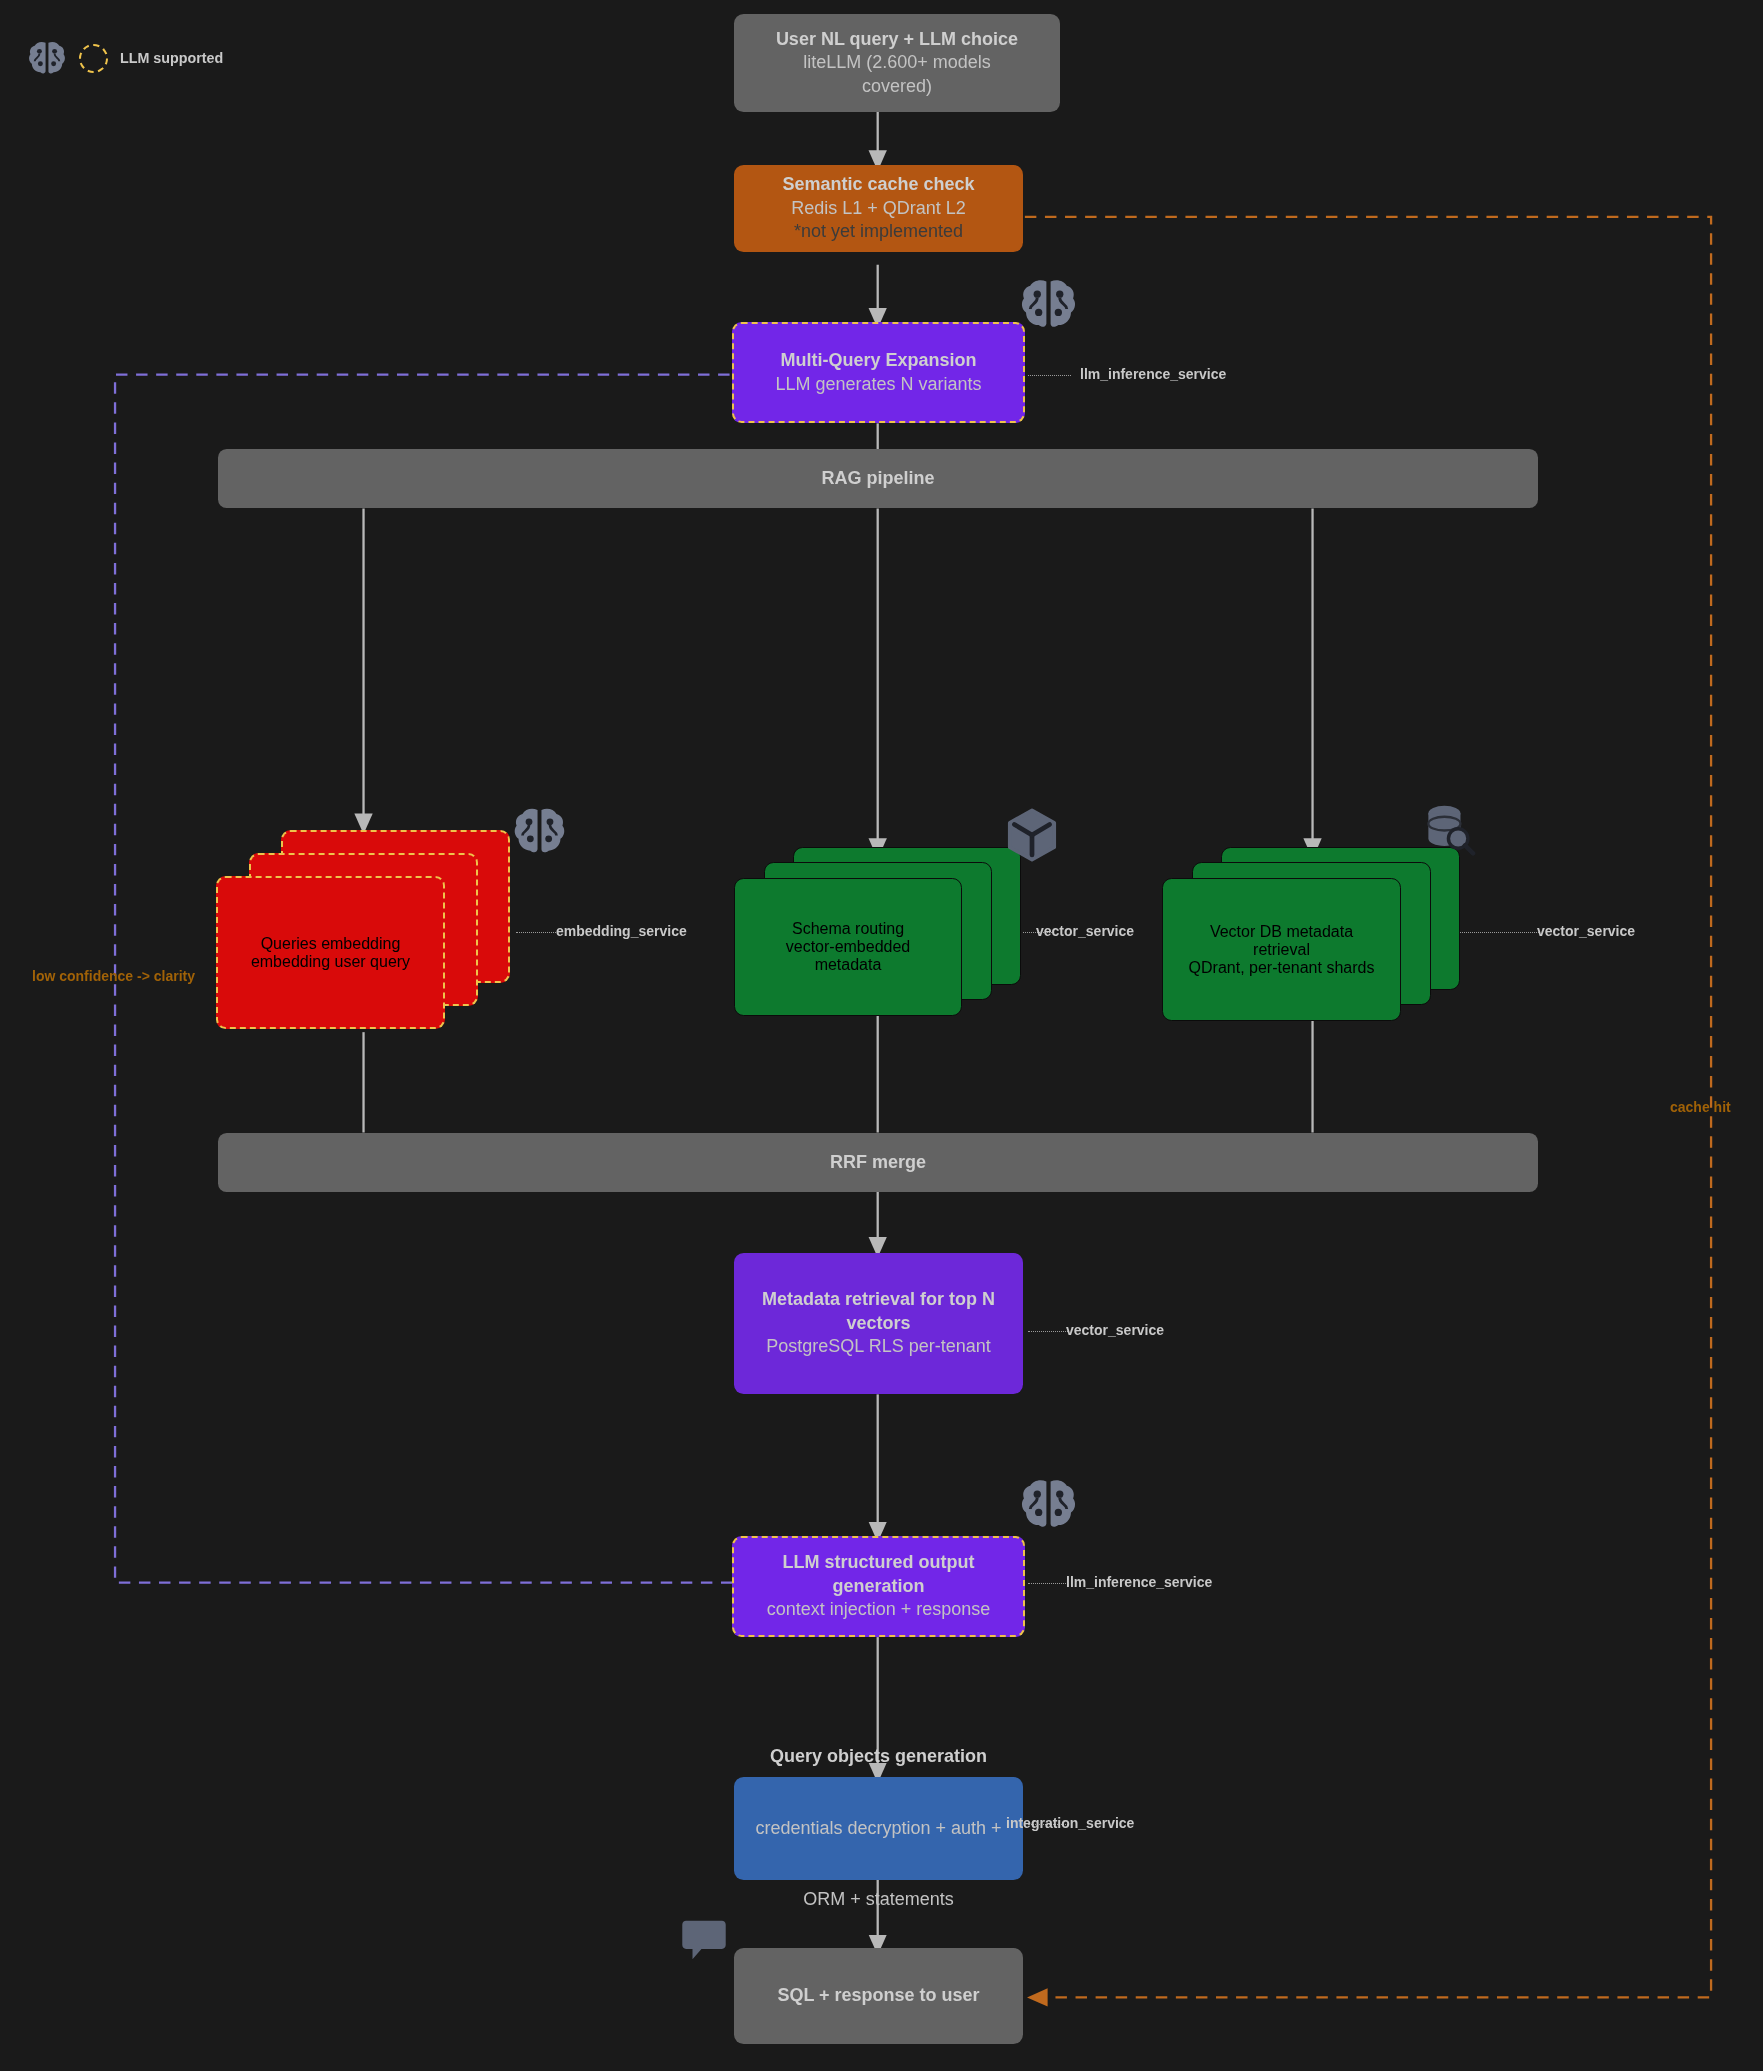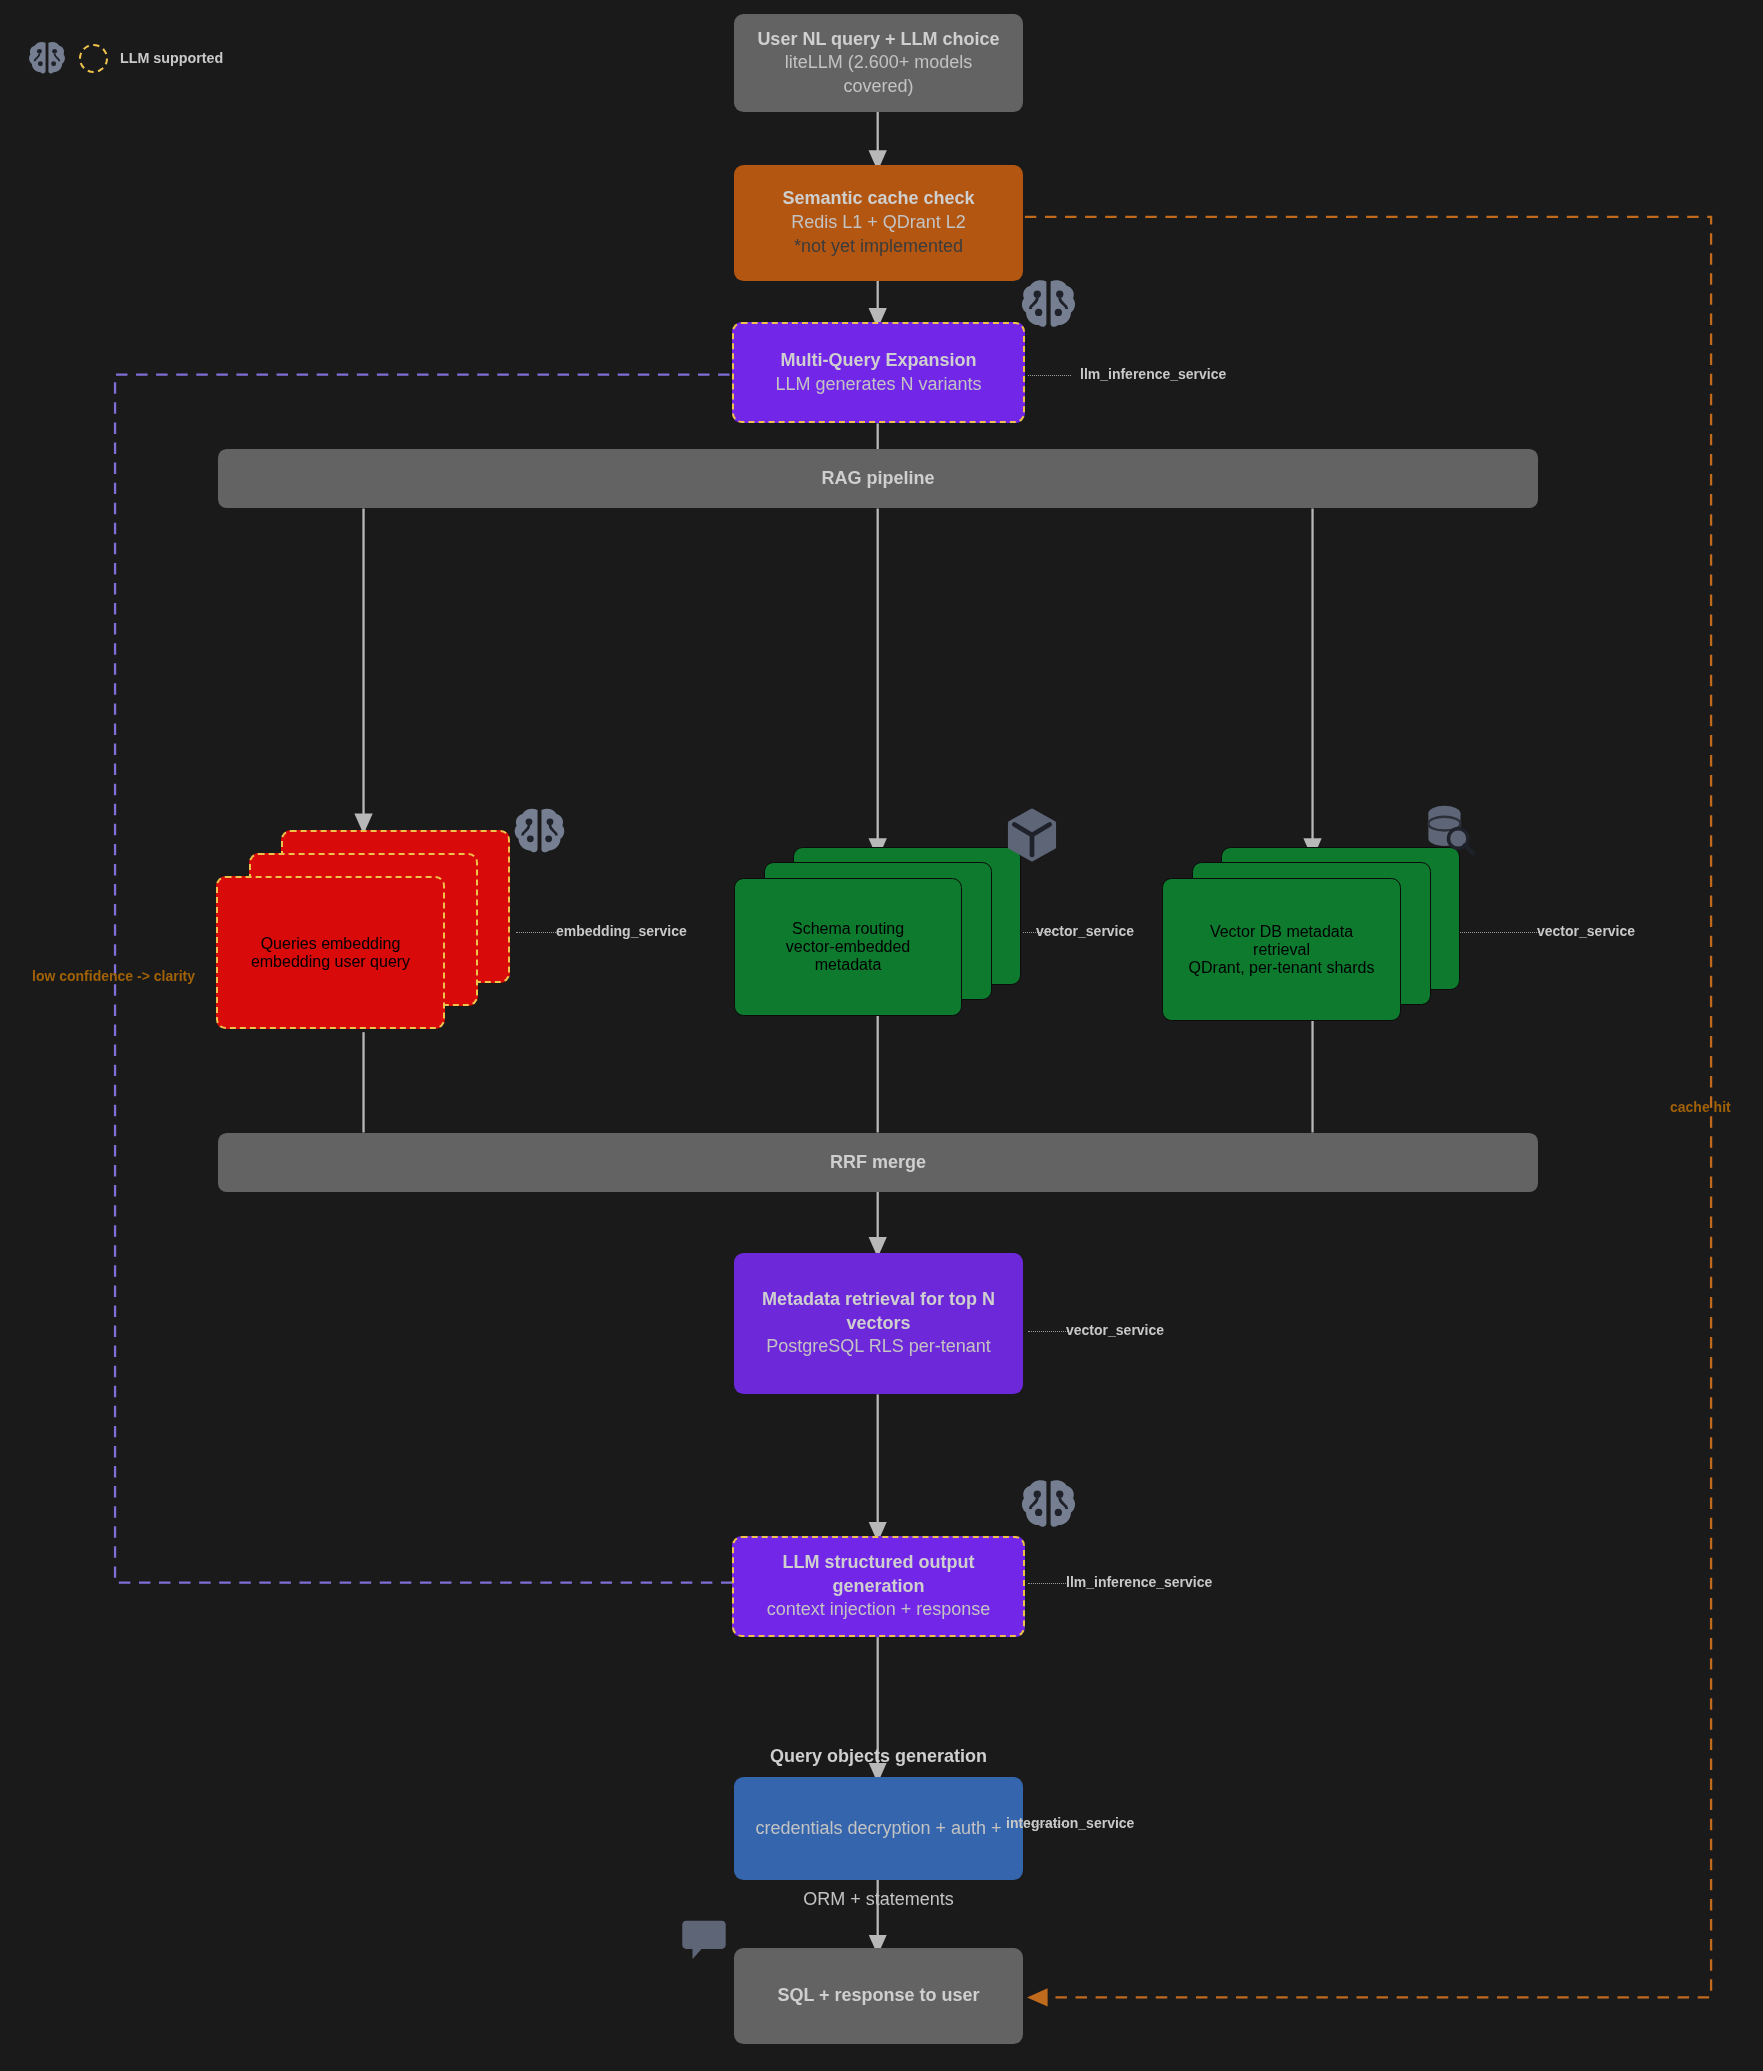--- a/index.html
+++ b/index.html
@@ -187,27 +187,27 @@
         <path d="M13,14.5 C13,19 8,19 8,22.5" stroke="#1f222a" stroke-width="2" fill="none"></path>
         <circle cx="29" cy="12" r="2.6" fill="#1f222a"></circle>
         <circle cx="28" cy="25" r="2.6" fill="#1f222a"></circle>
         <path d="M29,14.5 C29,19 34,19 34,22.5" stroke="#1f222a" stroke-width="2" fill="none"></path>
       </svg>
     </span>
     <span class="dash-circle"></span>
     <span class="legend-text">LLM supported</span>
   </div>
 
-  <div class="node grey" style="left:734px; top:14.3px; width:289px; height:98px;">
+  <div class="node grey" style="left:734px; top:14.3px; width:326px; height:98px;">
     <span class="title">User NL query + LLM choice</span>
     <span class="sub">liteLLM (2.600+ models</span>
     <span class="sub">covered)</span>
   </div>
 
-  <div class="node orange" style="left:734px; top:165px; width:289px; height:116px;">
+  <div class="node orange" style="left:734px; top:165px; width:289px; height:87px;">
     <span class="title">Semantic cache check</span>
     <span class="sub">Redis L1 + QDrant L2</span>
     <span class="sub dim">*not yet implemented</span>
   </div>
 
   <div class="node purple" style="left:732px; top:322px; width:293px; height:101px;">
     <span class="title">Multi-Query Expansion</span>
     <span class="sub">LLM generates N variants</span>
   </div>
   <span class="icon" style="left:1019px; top:277px;">

